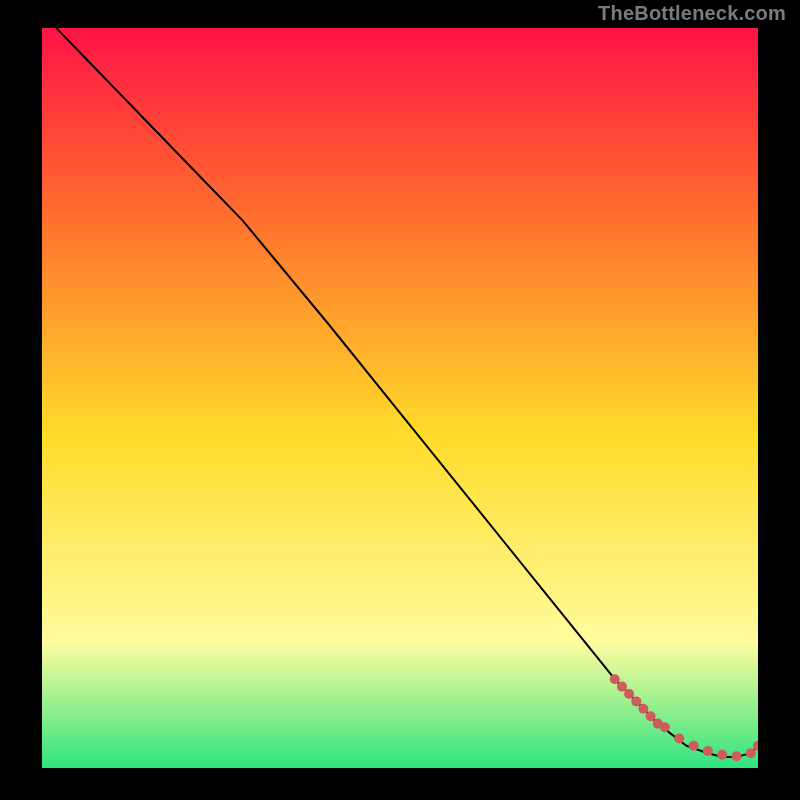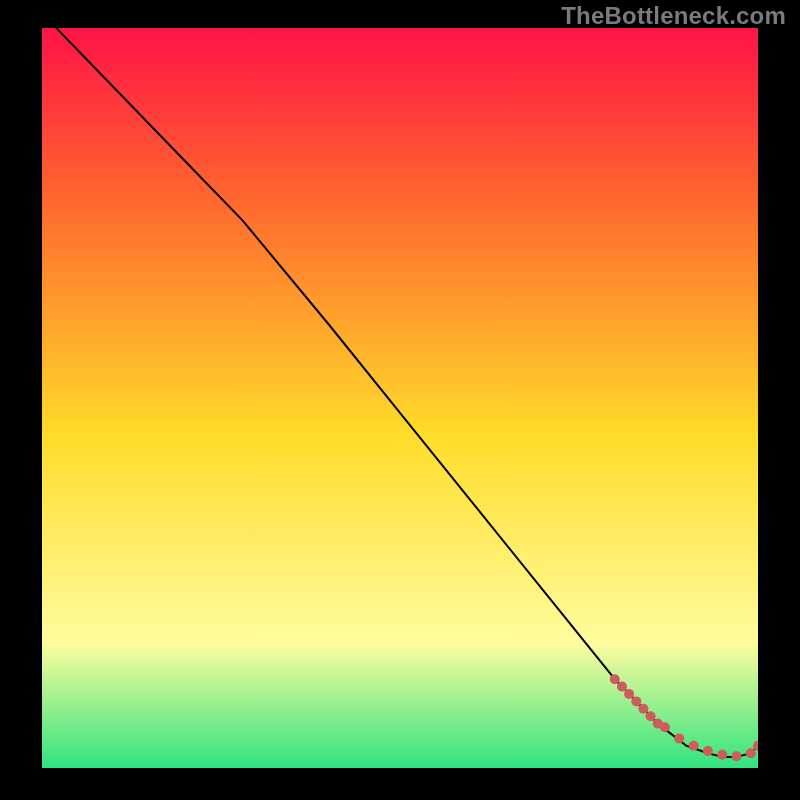--- a/index.html
+++ b/index.html
@@ -14,21 +14,21 @@
   .stage {
     position: relative;
     width: 800px;
     height: 800px;
     background: #000;
   }
   .watermark {
     position: absolute;
     top: 2px;
     right: 14px;
-    font-size: 24px;
+    font-size: 20px;
     font-weight: 600;
     color: #777c80;
     letter-spacing: 0.2px;
     z-index: 30;
     user-select: none;
   }
   .plot-wrap {
     position: absolute;
     left: 42px;
     top: 28px;

